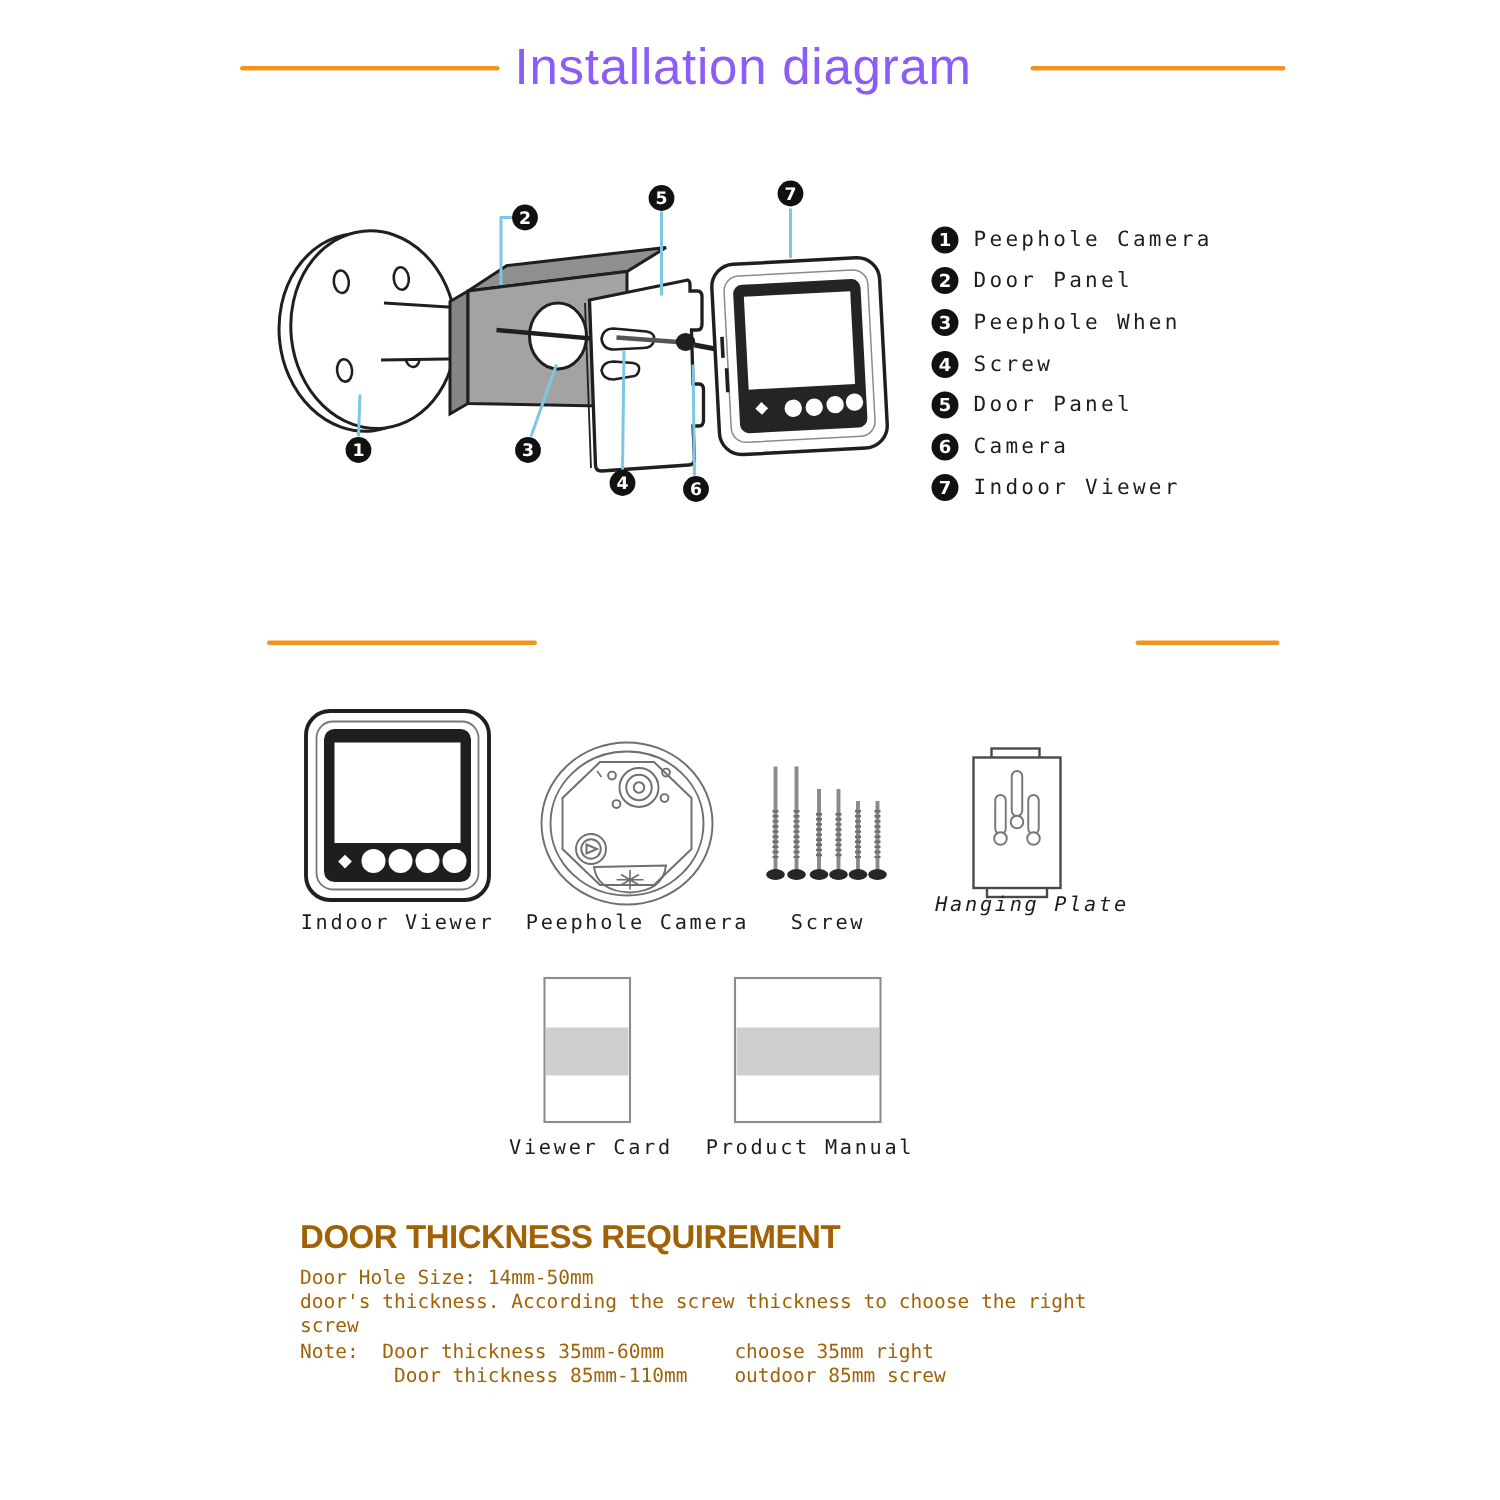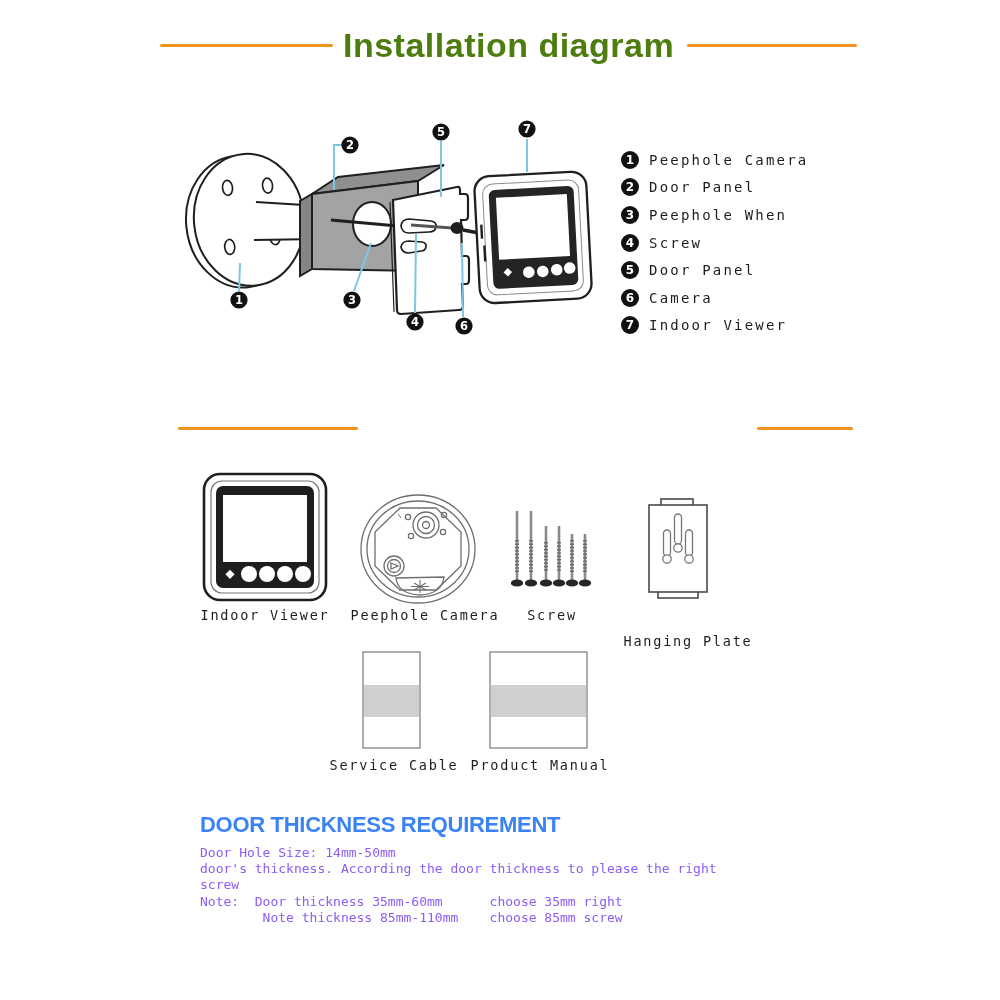--- a/index.html
+++ b/index.html
@@ -1,32 +1,32 @@
 <!DOCTYPE html>
 <html><head>
 <meta charset="utf-8">
 <style>
   html,body{margin:0;padding:0;background:#fff;}
   #canvas{position:relative;width:1000px;height:1000px;background:#ffffff;overflow:hidden;
           font-family:"Liberation Sans",sans-serif;}
   .abs{position:absolute;}
-  .sec-title{color:#4d7c0f;font-size:34px;font-weight:700;letter-spacing:0.5px;white-space:nowrap;}
+  .sec-title{color:#8b5cf6;font-size:34px;font-weight:400;letter-spacing:0.5px;white-space:nowrap;}
   .rule{height:3px;background:#f0941f;border-radius:2px;}
   .legend{left:621px;top:146px;}
   .legend-row{display:flex;align-items:center;height:27.6px;}
   .badge{display:inline-flex;align-items:center;justify-content:center;width:18px;height:18px;
          border-radius:50%;background:#111;color:#fff;font-size:12px;font-weight:bold;
          font-family:"DejaVu Sans",sans-serif;flex:0 0 18px;}
   .legend-label{margin-left:10px;font-family:"DejaVu Sans Mono",monospace;font-size:14px;
                 letter-spacing:2.2px;color:#1d1d1d;white-space:nowrap;}
   .prod-label{font-family:"DejaVu Sans Mono",monospace;font-size:13.5px;letter-spacing:1.8px;
               color:#1d1d1d;white-space:nowrap;transform:translateX(-50%);}
-  .dt-head{color:#3b82f6;font-size:22px;font-weight:bold;letter-spacing:-0.3px;white-space:nowrap;}
+  .dt-head{color:#a16207;font-size:22px;font-weight:bold;letter-spacing:-0.3px;white-space:nowrap;}
   .dt-line{font-family:"DejaVu Sans Mono",monospace;font-size:13px;line-height:16.2px;
-           color:#8b5cf6;white-space:pre;}
+           color:#a16207;white-space:pre;}
   svg text.callout-num{font-family:"DejaVu Sans",sans-serif;font-weight:bold;font-size:11.5px;fill:#fff;}
 </style>
 </head>
 <body>
 
 <div id="canvas">
 
   <div class="abs rule" style="left:160px;top:44px;width:173px;"></div>
   <div class="abs sec-title" style="left:343px;top:26px;">Installation diagram</div>
   <div class="abs rule" style="left:687px;top:44px;width:170px;"></div>
@@ -230,38 +230,38 @@
         <circle cx="667" cy="559" r="4.2"></circle>
         <rect x="685.5" y="530" width="7" height="26" rx="3.5"></rect>
         <circle cx="689" cy="559" r="4.2"></circle>
       </g>
     </g>
   </svg>
 
   <div class="abs prod-label" style="left:265px;top:607px;">Indoor Viewer</div>
   <div class="abs prod-label" style="left:425px;top:607px;">Peephole Camera</div>
   <div class="abs prod-label" style="left:552px;top:607px;">Screw</div>
-  <div class="abs prod-label" style="left:688px;top:633px;">Hanging Plate</div>
+  <div class="abs prod-label" style="left:688px;top:595px;font-style:italic;">Hanging Plate</div>
 
   <svg class="abs" style="left:330px;top:645px;" width="330" height="110" viewBox="330 645 330 110">
     <g stroke="#8c8c8c" stroke-width="1.4" fill="#fff">
       <rect x="363" y="652" width="57" height="96"></rect>
       <rect x="490" y="652" width="97" height="96"></rect>
     </g>
     <g fill="#cfcfcf" stroke="none">
       <rect x="364" y="685" width="55" height="32"></rect>
       <rect x="491" y="685" width="95" height="32"></rect>
     </g>
   </svg>
 
-  <div class="abs prod-label" style="left:394px;top:757px;">Service Cable</div>
+  <div class="abs prod-label" style="left:394px;top:757px;">Viewer Card</div>
   <div class="abs prod-label" style="left:540px;top:757px;">Product Manual</div>
 
   <div class="abs dt-head" style="left:200px;top:812px;">DOOR THICKNESS REQUIREMENT</div>
   <div class="abs" style="left:200px;top:845px;">
     <div class="dt-line">Door Hole Size: 14mm-50mm</div>
-    <div class="dt-line">door's thickness. According the door thickness to please the right</div>
+    <div class="dt-line">door's thickness. According the screw thickness to choose the right</div>
     <div class="dt-line">screw</div>
     <div class="dt-line">Note:  Door thickness 35mm-60mm      choose 35mm right</div>
-    <div class="dt-line">        Note thickness 85mm-110mm    choose 85mm screw</div>
+    <div class="dt-line">        Door thickness 85mm-110mm    outdoor 85mm screw</div>
   </div>
 
 </div>
 
 </body></html>

